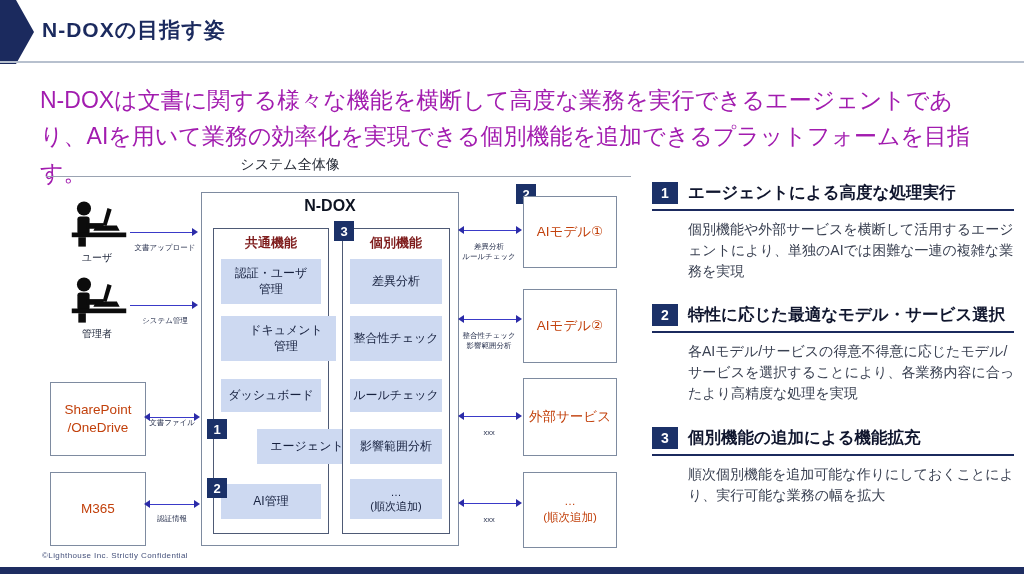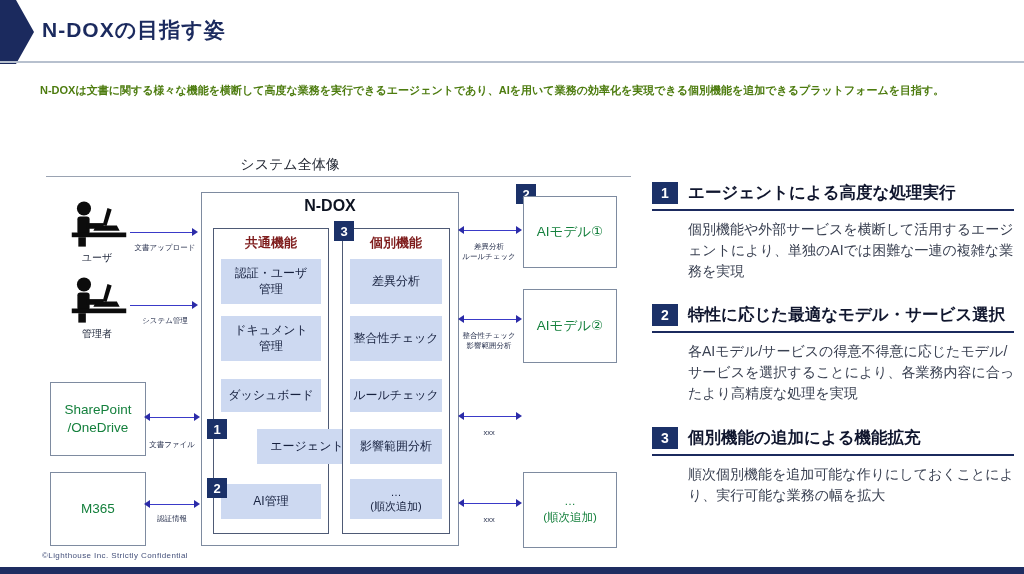--- a/index.html
+++ b/index.html
@@ -2,29 +2,29 @@
 <html><head>
 <meta charset="utf-8">
 <style>
   html,body{margin:0;padding:0;background:#fff;}
   #slide{position:relative;width:1024px;height:574px;background:#ffffff;overflow:hidden;
          font-family:"Liberation Sans","DejaVu Sans",sans-serif;}
   
   #chevron{position:absolute;left:0;top:0;}
   #page-title{position:absolute;left:42px;top:16px;font-size:21px;font-weight:bold;color:#1b2a5e;margin:0;letter-spacing:1px;}
   #header-rule{position:absolute;left:0;top:61px;width:1024px;height:2px;background:#b7c0ce;}
-  #lead-text{position:absolute;left:40px;top:82px;width:955px;font-size:11px;font-weight:bold;color:#4d7c0f;line-height:1.58;}
+  #lead-text{position:absolute;left:40px;top:82px;width:955px;font-size:23px;font-weight:normal;color:#a21caf;line-height:1.58;}
   
   #diagram-title{position:absolute;left:180px;top:156px;width:220px;text-align:center;font-size:14px;color:#1f2430;}
   #diagram-rule{position:absolute;left:46px;top:176px;width:585px;height:1px;background:#9aa3b2;}
   
   .actor-icon{position:absolute;width:62px;height:50px;}
   .actor-label{position:absolute;width:70px;text-align:center;font-size:10px;color:#20283c;}
   
-  .box{position:absolute;background:#fff;border:1.2px solid #7e8ba0;display:flex;align-items:center;justify-content:center;text-align:center;color:#15803d;font-size:13.5px;line-height:1.35;}
+  .box{position:absolute;background:#fff;border:1.2px solid #7e8ba0;display:flex;align-items:center;justify-content:center;text-align:center;color:#c2410c;font-size:13.5px;line-height:1.35;}
   .pre{white-space:pre-line;}
   
   .arr{position:absolute;height:0;border-top:1.6px solid #3a3ac8;}
   .arr::after{content:"";position:absolute;right:-2px;top:-4.8px;border:4px solid transparent;border-left:6px solid #2b2ba8;border-right:0;}
   .arr.bi::before{content:"";position:absolute;left:-2px;top:-4.8px;border:4px solid transparent;border-right:6px solid #2b2ba8;border-left:0;}
   .tlabel{position:absolute;font-size:7.5px;color:#2a3350;text-align:center;line-height:1.3;}
   
   #ndox{position:absolute;left:201px;top:192px;width:256px;height:352px;border:1.2px solid #7e8ba0;background:#fff;}
   #ndox-title{position:absolute;left:0;top:4px;width:100%;text-align:center;font-size:16px;font-weight:bold;color:#0d1321;}
   .ndox-col{position:absolute;top:35px;height:304px;border:1.5px solid #4e5a75;background:#fff;}
@@ -90,34 +90,34 @@
       <rect x="11" y="39" width="8" height="10"></rect>
     </g>
   </svg>
   <div class="actor-label" style="left:62px;top:327px;">管理者</div>
   <div class="arr" style="left:130px;top:305px;width:66px;"></div>
   <div class="tlabel" style="left:132px;top:316px;width:66px;">システム管理</div>
 
   <div class="box pre" style="left:50px;top:382px;width:94px;height:72px;">SharePoint
 /OneDrive</div>
   <div class="arr bi" style="left:146px;top:417px;width:52px;"></div>
-  <div class="tlabel" style="left:144px;top:440px;width:56px;">文書ファイル</div>
+  <div class="tlabel" style="left:144px;top:418px;width:56px;">文書ファイル</div>
 
   <div class="box" style="left:50px;top:472px;width:94px;height:72px;">M365</div>
   <div class="arr bi" style="left:146px;top:504px;width:52px;"></div>
   <div class="tlabel" style="left:144px;top:514px;width:56px;">認証情報</div>
 
   <div id="ndox">
     <div id="ndox-title">N-DOX</div>
 
     <div class="ndox-col" id="col-common">
       <div class="col-header">共通機能</div>
       <div class="bluebox pre" style="top:30px;height:45px;">認証・ユーザ
 管理</div>
-      <div class="bluebox pre" style="top:87px;height:45px;">ドキュメント
+      <div class="bluebox pre" style="top:87px;height:45px;padding-left:15px;">ドキュメント
 管理</div>
       <div class="bluebox" style="top:150px;height:33px;">ダッシュボード</div>
       <div class="bluebox" style="top:200px;height:35px;margin-left:36px;">エージェント</div>
       <div class="bluebox" style="top:255px;height:35px;">AI管理</div>
     </div>
 
     <div class="ndox-col" id="col-indiv">
       <div class="col-header">個別機能</div>
       <div class="bluebox" style="top:30px;height:45px;">差異分析</div>
       <div class="bluebox" style="top:87px;height:45px;">整合性チェック</div>
@@ -137,20 +137,21 @@
   <div class="box ext-box" style="left:523px;top:196px;width:92px;height:70px;">AIモデル①</div>
   <div class="arr bi" style="left:460px;top:230px;width:60px;"></div>
   <div class="tlabel pre" style="left:456px;top:242px;width:66px;">差異分析
 ルールチェック</div>
 
   <div class="box ext-box" style="left:523px;top:289px;width:92px;height:72px;">AIモデル②</div>
   <div class="arr bi" style="left:460px;top:319px;width:60px;"></div>
   <div class="tlabel pre" style="left:456px;top:331px;width:66px;">整合性チェック
 影響範囲分析</div>
 
+  <div class="box ext-box" style="left:523px;top:378px;width:92px;height:76px;">外部サービス</div>
   <div class="arr bi" style="left:460px;top:416px;width:60px;"></div>
   <div class="tlabel" style="left:456px;top:428px;width:66px;">xxx</div>
 
   <div class="box ext-box pre" style="left:523px;top:472px;width:92px;height:74px;font-size:11.5px;">…
 (順次追加)</div>
   <div class="arr bi" style="left:460px;top:503px;width:60px;"></div>
   <div class="tlabel" style="left:456px;top:515px;width:66px;">xxx</div>
 
   <div class="section" style="top:182px;">
     <div class="sec-head">

